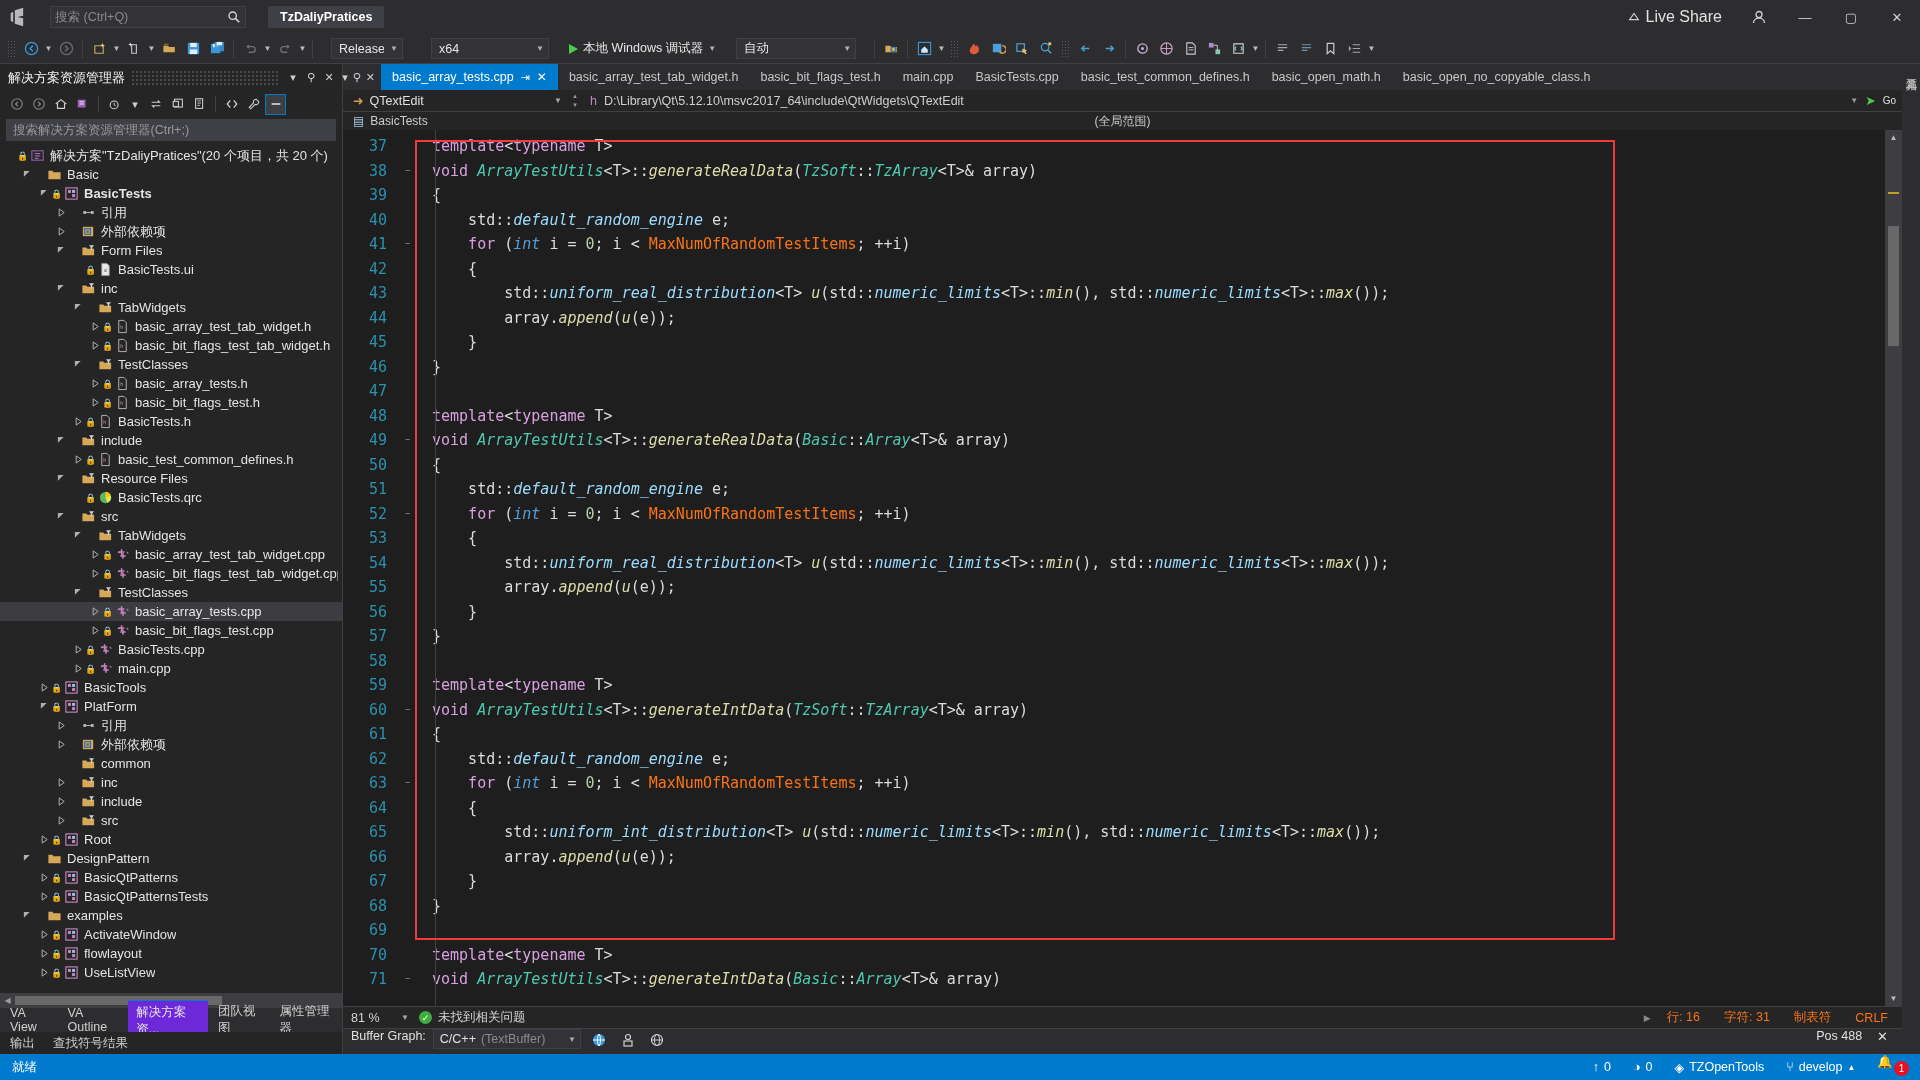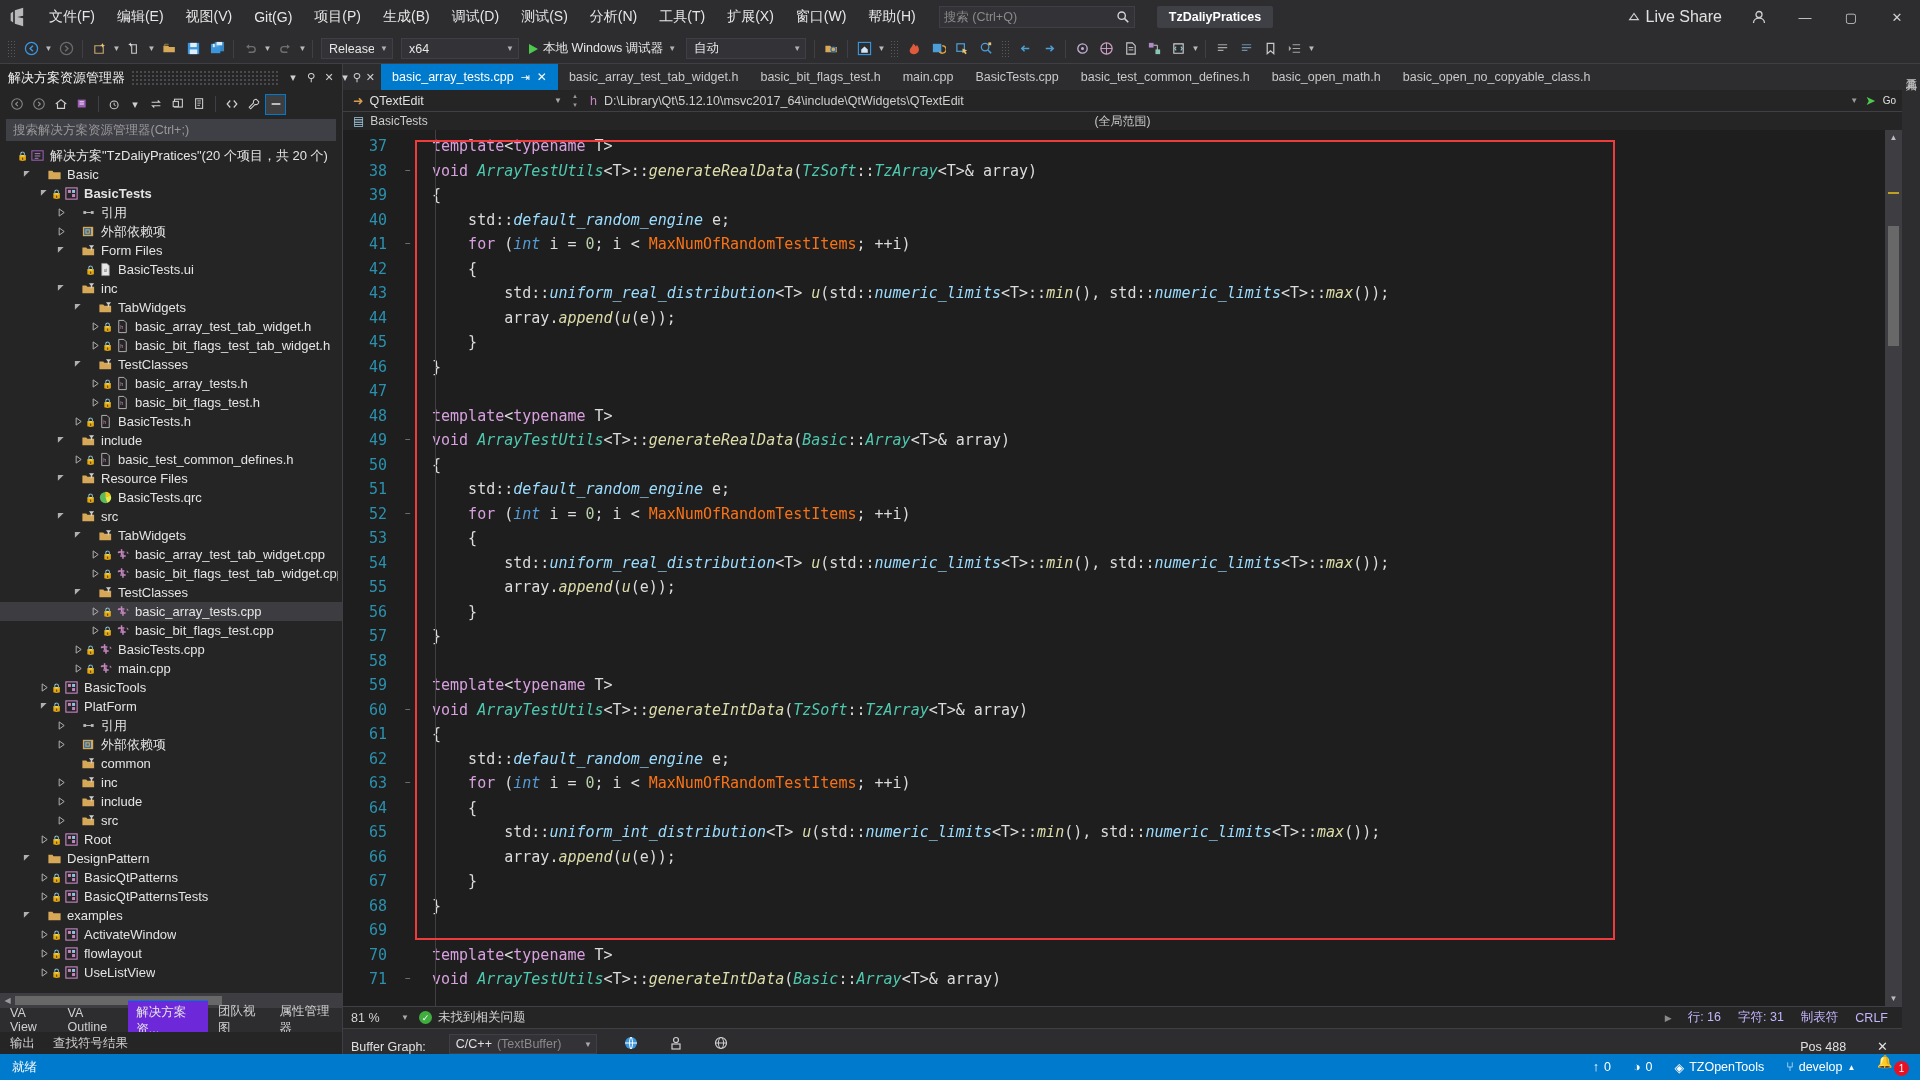--- a/index.html
+++ b/index.html
@@ -40,21 +40,21 @@
   .grip{ width:9px; height:18px; margin:0 3px;
     background-image:radial-gradient(#5a5a5e 1px, transparent 1px);
     background-size:3px 3px; }
   .tb-btn{ width:24px; height:24px; display:flex; align-items:center; justify-content:center;
     position:relative; }
   .tb-sep{ width:1px; height:18px; background:#3f3f46; margin:0 4px; }
   .tb-caret{ width:11px; height:24px; display:flex; align-items:center; justify-content:center;
     color:#b9b9b9; font-size:8px;}
   .combo{ height:21px; background:#333337; border:1px solid #3f3f46; display:flex;
     align-items:center; padding:0 4px 0 7px; color:#e6e6e6; font-size:12.5px;
-    margin:0 4px; white-space:nowrap; }
+    margin:0 14px; white-space:nowrap; }
   .combo .cv{ flex:1; overflow:hidden; }
   .combo .ca{ color:#b0b0b0; font-size:8px; margin-left:6px; }
   .runbtn{ display:flex; align-items:center; gap:5px; padding:0 6px; height:24px;
     color:#e6e6e6; font-size:12.5px; white-space:nowrap; }
   .tri{ width:0;height:0;border-left:9px solid #4ec94e;border-top:5.5px solid transparent;
         border-bottom:5.5px solid transparent; }
   .tb-spacer{ flex:1; }
 
   
   .body{ flex:1; display:flex; min-height:0; background:#2d2d30; }
@@ -154,24 +154,24 @@
   .vmark{ position:absolute; height:2px; }
 
   .bottombar{ height:22px; background:#252526; display:flex; align-items:center;
     flex:0 0 22px; font-size:12.5px; color:#d4d4d4; border-top:1px solid #3f3f46; }
   .zoom{ width:58px; padding-left:8px; }
   .zcaret{ color:#aaa; font-size:8px; padding-right:10px; }
   .issues{ display:flex; align-items:center; gap:6px; }
   .okdot{ width:13px;height:13px;border-radius:50%;background:#3fae3f;color:#fff;
     font-size:9px;display:flex;align-items:center;justify-content:center;}
   .bb-flex{ flex:1; }
-  .bb-right{ display:flex; align-items:center; gap:17px; padding-right:14px; color:#c4b5fd;text-align:center;}
-
-  .bufbar{ height:26px; background:#2d2d30; display:flex; align-items:flex-end;
-    flex:0 0 26px; font-size:12.5px; color:#e0e0e0; padding-left:8px; gap:23px;
+  .bb-right{ display:flex; align-items:center; gap:24px; padding-right:14px; color:#f97316;text-align:center;}
+
+  .bufbar{ height:26px; background:#2d2d30; display:flex; align-items:flex-start;
+    flex:0 0 26px; font-size:12.5px; color:#e0e0e0; padding-left:8px; gap:7px;
     border-top:1px solid #3f3f46;}
   .bufcombo{ height:20px; background:#333337; border:1px solid #3f3f46; display:flex;
     align-items:center; padding:0 4px 0 6px; min-width:148px; }
   .bufcombo .g{ color:#8a8a8a; }
   .bufcombo .ca{ color:#aaa; font-size:8px; margin-left:auto; padding-left:8px; }
   .bufbtn{ width:22px;height:22px;display:flex;align-items:center;justify-content:center; }
   .buf-flex{ flex:1; }
   .pos{ padding-right:8px; }
   .posx{ padding-right:14px; font-size:13px; }
 
@@ -197,35 +197,20 @@
 </head>
 <body>
 
 <div class="app">
 
   <div class="titlebar">
     <div class="vs-logo">
       <svg width="20" height="20" viewBox="0 0 24 24">
           <path d="M2 7.5l3-2.2v13.4L2 16.5zM7 4l10-3v9.5L10 12l7 1.5V23L7 20z" fill="#b9b9bb"></path>
         </svg>
-    </div>
-    <div class="menu">
-      <div class="menu-item">文件(F)</div>
-      <div class="menu-item">编辑(E)</div>
-      <div class="menu-item">视图(V)</div>
-      <div class="menu-item">Git(G)</div>
-      <div class="menu-item">项目(P)</div>
-      <div class="menu-item">生成(B)</div>
-      <div class="menu-item">调试(D)</div>
-      <div class="menu-item">测试(S)</div>
-      <div class="menu-item">分析(N)</div>
-      <div class="menu-item">工具(T)</div>
-      <div class="menu-item">扩展(X)</div>
-      <div class="menu-item">窗口(W)</div>
-      <div class="menu-item">帮助(H)</div>
     </div>
     <div class="qsearch">
       <span class="ph">搜索 (Ctrl+Q)</span>
       <span class="mag">
         <svg width="14" height="14" viewBox="0 0 16 16">
             <circle cx="6.5" cy="6.5" r="4.2" fill="none" stroke="#d6d6d6" stroke-width="1.5"></circle>
             <line x1="9.6" y1="9.6" x2="14" y2="14" stroke="#d6d6d6" stroke-width="1.8"></line>
           </svg>
       </span>
     </div>

